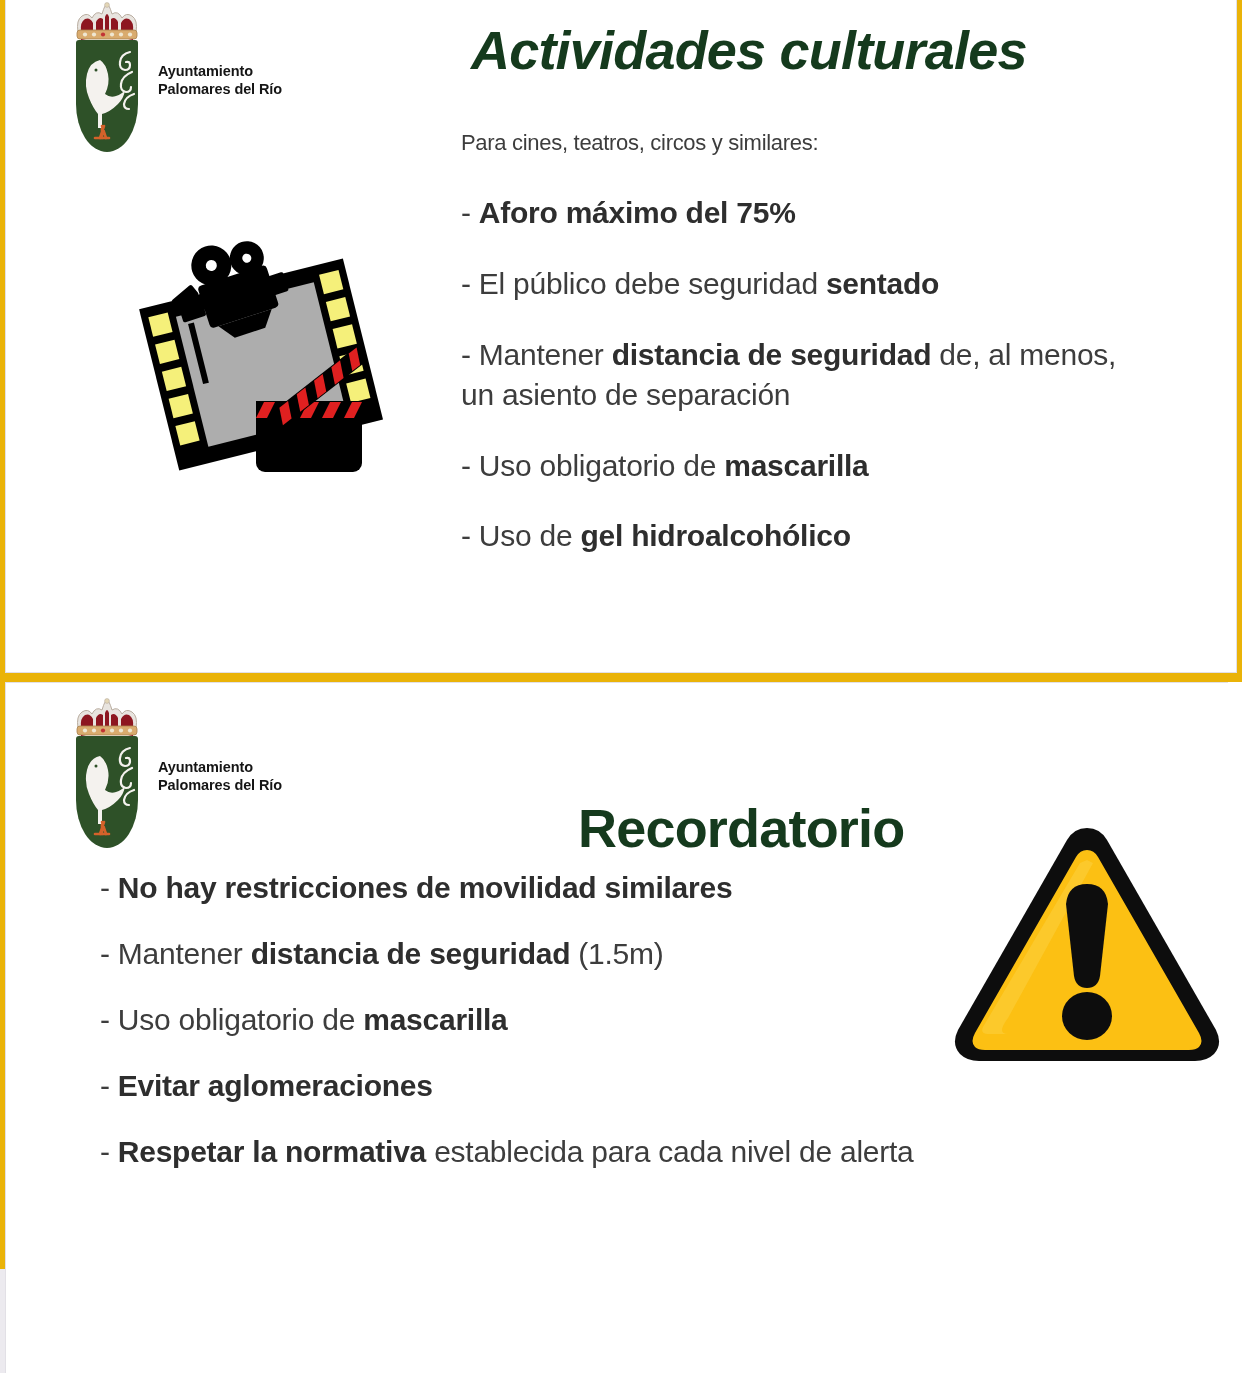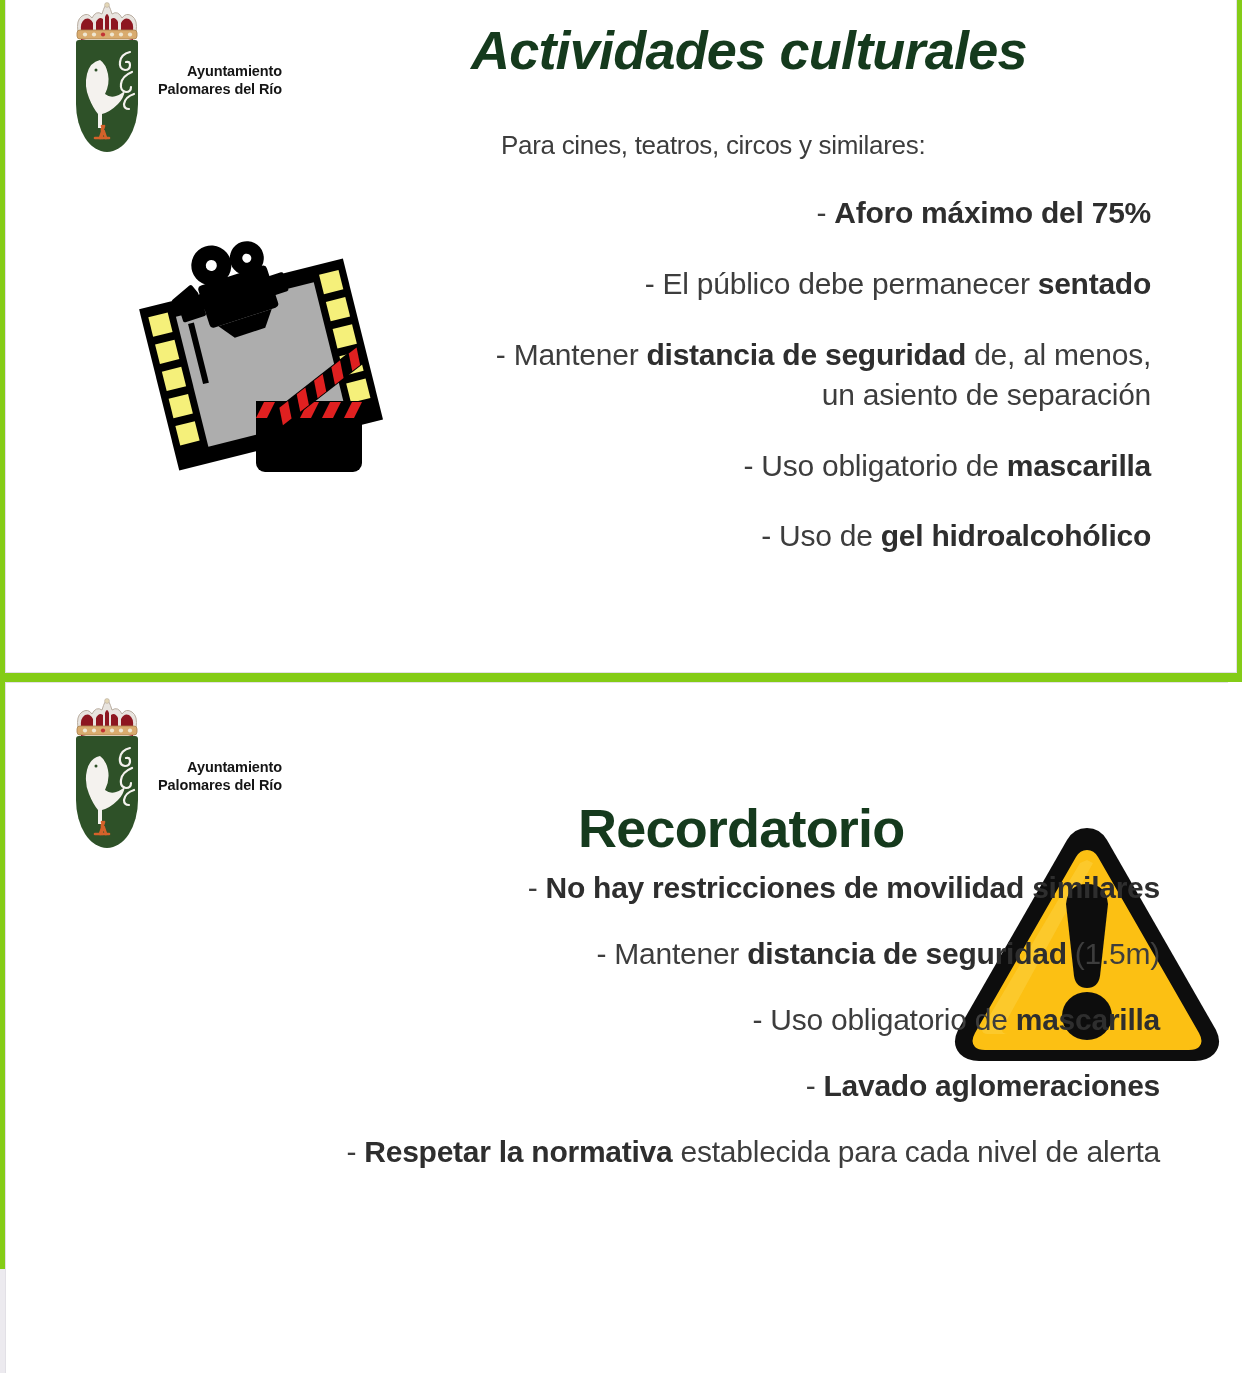--- a/index.html
+++ b/index.html
@@ -9,22 +9,21 @@
     height: 1373px;
     background: #eceaef;
     font-family: "Liberation Sans", sans-serif;
     overflow: hidden;
   }
 
   #app {
     position: relative;
     width: 1242px;
     height: 1269px;
-    background: #84cc16;
-    text-align: right;
+    background: #eab308;
   }
 
   
   .card {
     position: absolute;
     background: #ffffff;
     border: 1px solid #e2e0e6;
     left: 5px;
     width: 1232px;
     overflow: hidden;
@@ -66,25 +65,24 @@
     color: #153a1d;
     letter-spacing: -0.8px;
     white-space: nowrap;
   }
   #title-cultural { left: 465px; top: 22px; font-style: italic; }
   #title-reminder { left: 578px; top: 755px; margin-top: 42px; }
 
   .subtitle {
     position: absolute;
     left: 455px; top: 133px;
-    font-size: 26px;
+    font-size: 22px;
     color: #3d3d3d;
     letter-spacing: -0.3px;
     white-space: nowrap;
-    margin-left: 40px;
   }
 
   
   .bullets { position: absolute; }
   #bullets-cultural { left: 455px; top: 196px; width: 690px; }
   #bullets-reminder { left: 100px; top: 868px; width: 1060px; }
 
   .bullet {
     font-size: 30px;
     color: #3d3d3d;
@@ -208,21 +206,21 @@
             <path d="M182 151 l11 0 l-8 16 l-11 0 Z"></path>
             <path d="M204 151 l11 0 l-8 16 l-11 0 Z"></path>
             <path d="M226 151 l10 0 l-8 16 l-10 0 Z"></path>
           </g>
         </g>
       </g>
     </svg>
 
     <div class="bullets" id="bullets-cultural">
         <div class="bullet"><span class="dash">- </span><b>Aforo máximo del 75%</b></div>
-        <div class="bullet"><span class="dash">- </span><span>El público debe permanecer </span><b>sentado</b></div>
+        <div class="bullet"><span class="dash">- </span><span>El público debe seguridad </span><b>sentado</b></div>
         <div class="bullet"><span class="dash">- </span><span>Mantener </span><b>distancia de seguridad</b><span> de, al menos, un asiento de separación</span></div>
         <div class="bullet"><span class="dash">- </span><span>Uso obligatorio de </span><b>mascarilla</b></div>
         <div class="bullet"><span class="dash">- </span><span>Uso de </span><b>gel hidroalcohólico</b></div>
       </div>
   </div>
 
   <div class="card" id="card-reminder">
 
     <div class="logo-block" style="left:60px; top:15px;">
       <div class="crest">
@@ -269,20 +267,20 @@
     <path d="M139 32 Q146 32 150 39 L251 215 Q256 224 251 229 Q248 232 241 232 L37 232 Q30 232 27 229 Q22 224 27 215 L128 39 Q132 32 139 32 Z" fill="#fcc013"></path>
     <path d="M139 42 L145 45 L60 200 Q48 216 60 216 L40 216 Q32 216 35 209 L132 45 Z" fill="#fcd040" opacity="0.55"></path>
     <path d="M139 66 Q158 66 160 86 L152 158 Q150 170 139 170 Q128 170 126 158 L118 86 Q120 66 139 66 Z" fill="#0d0d0d"></path>
     <ellipse cx="139" cy="198" rx="25" ry="24" fill="#0d0d0d"></ellipse>
   </svg>
 
   <div class="bullets" id="bullets-reminder">
       <div class="bullet"><span class="dash">- </span><b>No hay restricciones de movilidad similares</b></div>
       <div class="bullet"><span class="dash">- </span><span>Mantener </span><b>distancia de seguridad</b><span> (1.5m)</span></div>
       <div class="bullet"><span class="dash">- </span><span>Uso obligatorio de </span><b>mascarilla</b></div>
-      <div class="bullet"><span class="dash">- </span><b>Lavado aglomeraciones</b></div>
+      <div class="bullet"><span class="dash">- </span><b>Evitar aglomeraciones</b></div>
       <div class="bullet"><span class="dash">- </span><b>Respetar la normativa</b><span> establecida para cada nivel de alerta</span></div>
     </div>
 
   <div id="scrollbar-track">
     
   </div>
 </div>
 
 </body></html>

